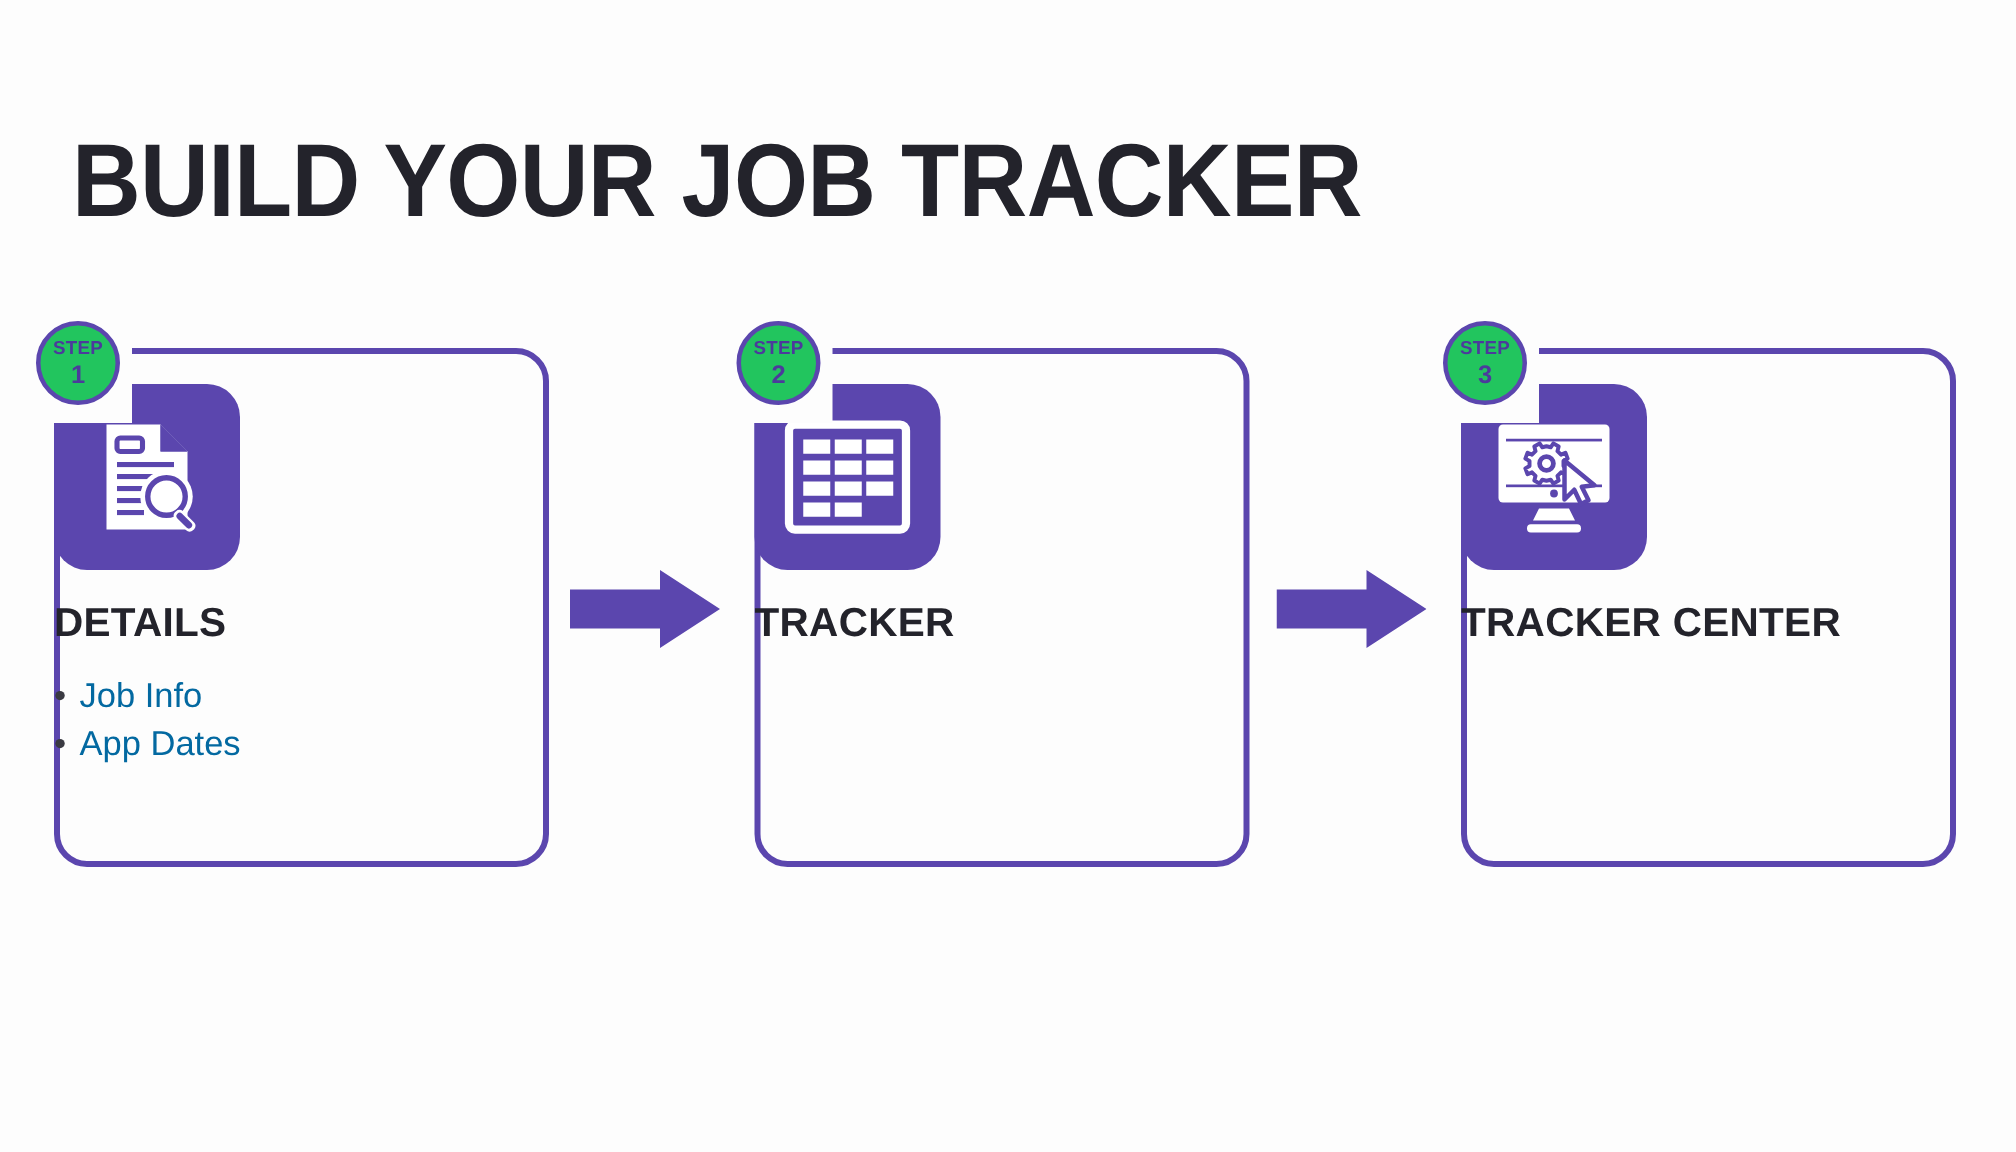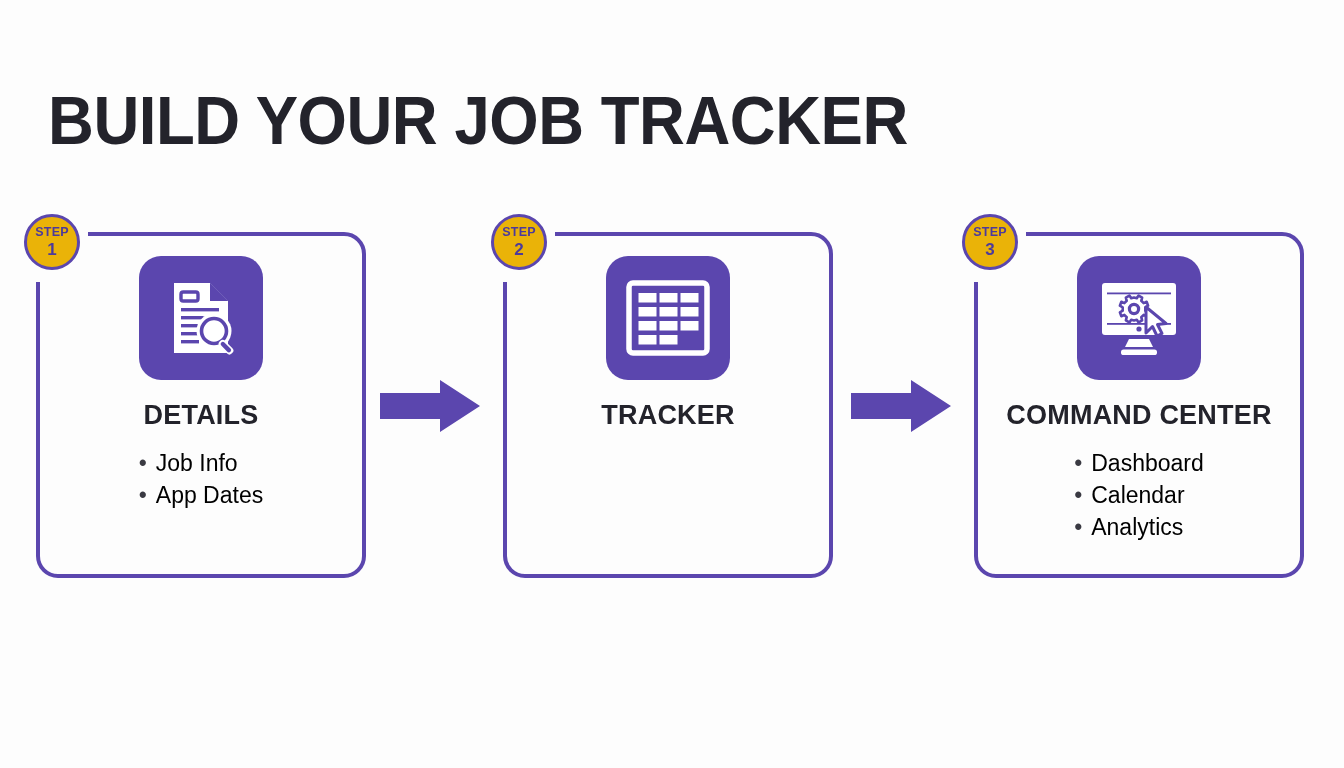--- a/index.html
+++ b/index.html
@@ -75,21 +75,21 @@
 
   .badge {
     position: absolute;
     left: -12px;
     top: -16px;
     width: 56px;
     height: 56px;
     box-sizing: border-box;
     border: 3px solid #5b46ae;
     border-radius: 50%;
-    background: #eab308;
+    background: #22c55e;
     z-index: 3;
     display: flex;
     flex-direction: column;
     align-items: center;
     justify-content: center;
     line-height: 1;
   }
   .badge-label {
     font-size: 12.5px;
     font-weight: 700;
@@ -104,21 +104,21 @@
   }
 
   .card-inner {
     position: absolute;
     left: 0;
     top: 0;
     width: 100%;
     height: 100%;
     display: flex;
     flex-direction: column;
-    align-items: center;
+    align-items: flex-start;
     z-index: 1;
   }
 
   .icon-tile {
     width: 124px;
     height: 124px;
     margin-top: 26px;
     border-radius: 22px;
     background: #5b46ae;
     display: flex;
@@ -139,21 +139,21 @@
 
   .bullets {
     margin: 16px 0 0 0;
     padding: 0;
     list-style: none;
     text-align: left;
   }
   .bullets li {
     font-size: 23px;
     line-height: 1.40;
-    color: #000000;
+    color: #0369a1;
     white-space: nowrap;
   }
   .bullets li::before {
     content: "\2022";
     color: #3a3a42;
     display: inline-block;
     width: 17px;
   }
 
   
@@ -294,23 +294,18 @@
                      L-15.4,8.8 L-17.2,4 L-13.8,2 L-13.8,-2 L-17.2,-4
                      L-15.4,-8.8 L-11.8,-7.2 L-8.9,-10 L-9.9,-13.8
                      L-5.6,-16.4 L-3.4,-13.2 Z" fill="none" stroke="#5b46ae" stroke-width="3.2" stroke-linejoin="round" transform="scale(0.82)"></path>
             <circle cx="0" cy="0" r="4.6" fill="none" stroke="#5b46ae" stroke-width="3.2"></circle>
           </g>
 
           <path d="M50 30 L50 56 L56.5 49.5 L61 59 L66 56.5 L61.5 47.5 L70 46.5 Z" fill="#ffffff" stroke="#5b46ae" stroke-width="3" stroke-linejoin="round"></path>
         </svg>
       </div>
 
-      <div class="card-title">COMMAND CENTER</div>
-
-      <ul class="bullets">
-        <li>Dashboard</li>
-        <li>Calendar</li>
-        <li>Analytics</li>
-      </ul>
+      <div class="card-title">TRACKER CENTER</div>
+
     </div>
   </div>
 
 </div>
 
 </body></html>

